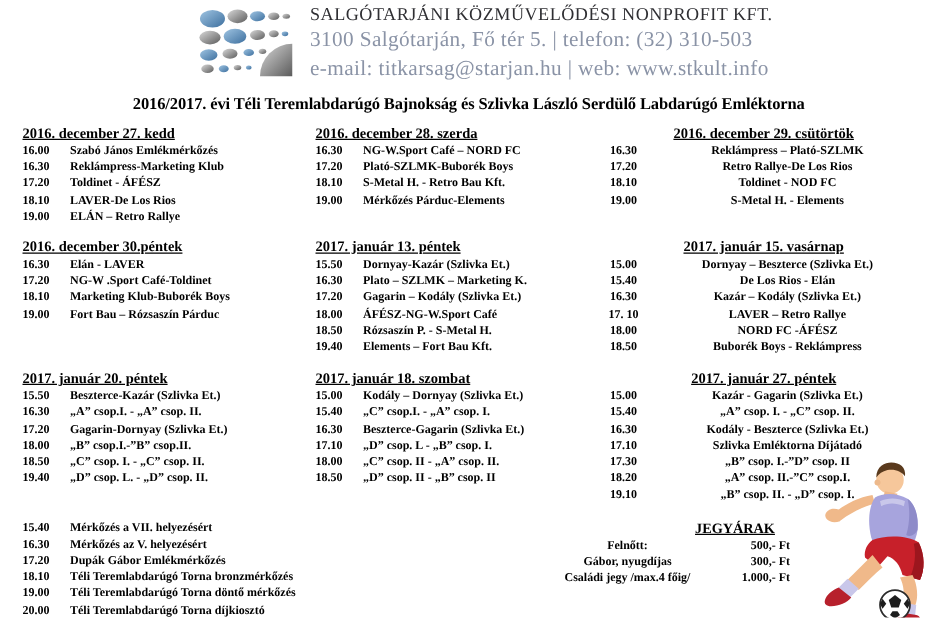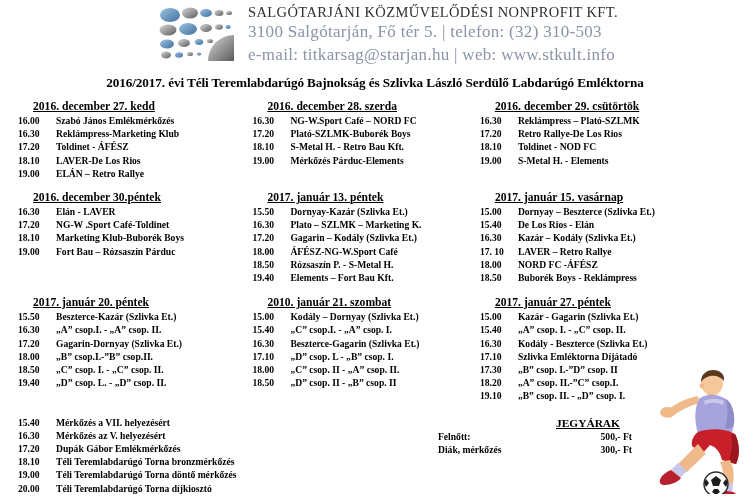--- a/index.html
+++ b/index.html
@@ -72,29 +72,28 @@
   }
   .row {
     display: flex;
     align-items: flex-start;
   }
   .col {
     box-sizing: border-box;
   }
   .col-1 { width: 237px; }
   .col-2 { width: 230px; }
-  .col-3 { width: 265px; }
+  .col-3 { width: 265px; text-align: center; }
 
   .day-head {
     font-weight: bold;
     font-size: 11.6px;
     text-decoration: underline;
     margin-bottom: 1px;
     white-space: nowrap;
-    margin-left: 15px;
   }
   .match {
     display: flex;
     font-weight: bold;
     font-size: 9.6px;
     line-height: 13.2px;
     white-space: nowrap;
   }
   .match .time {
     width: 38px;
@@ -128,21 +127,21 @@
     white-space: nowrap;
     text-align: center;
   }
   .price-row {
     display: flex;
     font-weight: bold;
     font-size: 9.6px;
     line-height: 13.4px;
     white-space: nowrap;
   }
-  .price-row .plabel { width: 128px; flex: 0 0 128px; }
+  .price-row .plabel { width: 128px; flex: 0 0 128px; text-align: center; }
   .price-row .pvalue { width: 66px; text-align: right; }
 
   
   .player {
     position: absolute;
     right: 4px;
     bottom: 6px;
     width: 104px;
     height: 126px;
     pointer-events: none;
@@ -363,21 +362,21 @@
       <div class="match">
           <span class="time">18.50</span>
           <span class="teams">„C” csop. I. - „C” csop. II.</span>
         </div>
       <div class="match">
           <span class="time">19.40</span>
           <span class="teams">„D” csop. L. - „D” csop. II.</span>
         </div>
     </div>
     <div class="col col-2 block">
-      <div class="day-head">2010. január 21. szombat</div>
+      <div class="day-head">2017. január 18. szombat</div>
       <div class="match">
           <span class="time">15.00</span>
           <span class="teams">Kodály – Dornyay (Szlivka Et.)</span>
         </div>
       <div class="match">
           <span class="time">15.40</span>
           <span class="teams">„C” csop.I. - „A” csop. I.</span>
         </div>
       <div class="match">
           <span class="time">16.30</span>
@@ -458,22 +457,26 @@
       </div>
   </div>
 
   <div class="prices">
     <div class="prices-head">JEGYÁRAK</div>
     <div class="price-row">
         <span class="plabel">Felnőtt:</span>
         <span class="pvalue">500,- Ft</span>
       </div>
     <div class="price-row">
-        <span class="plabel">Diák, mérkőzés</span>
+        <span class="plabel">Gábor, nyugdíjas</span>
         <span class="pvalue">300,- Ft</span>
+      </div>
+    <div class="price-row">
+        <span class="plabel">Családi jegy /max.4 főig/</span>
+        <span class="pvalue">1.000,- Ft</span>
       </div>
   </div>
 </div>
 
 <div class="player">
   <svg width="104" height="126" viewBox="0 0 104 126" xmlns="http://www.w3.org/2000/svg">
 
     <path d="M56 28 C44 30 33 36 26 42 L31 48 C39 42 49 37 58 35 Z" fill="#f0b98a"></path>
 
     <path d="M30 40 c-5 -2 -9 -1 -11 2 c-2 3 0 6 3 7 c2 1 5 1 8 0 l3 -4 z" fill="#f0b98a"></path>

